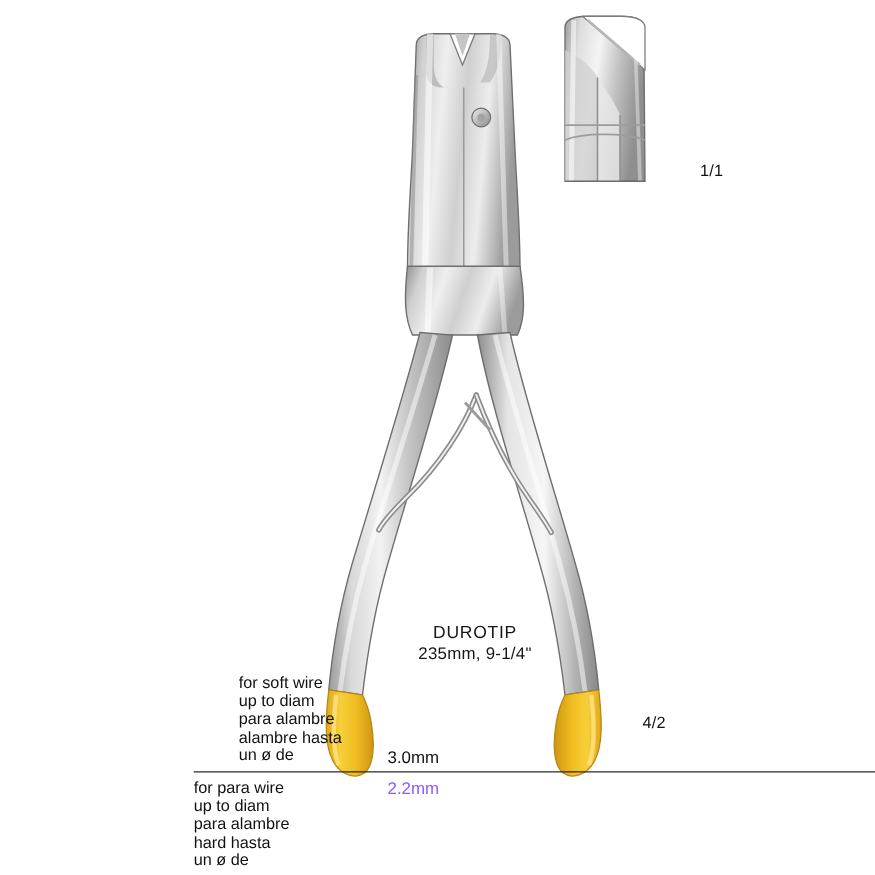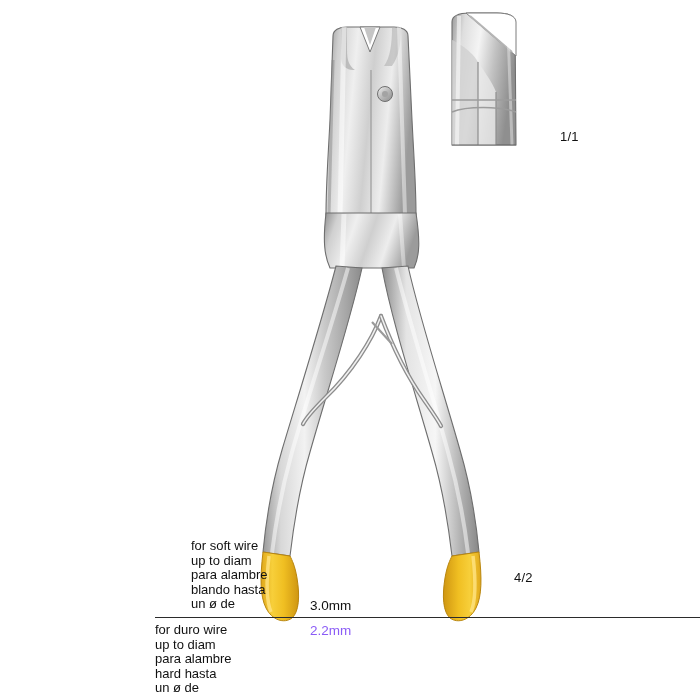--- a/index.html
+++ b/index.html
@@ -274,36 +274,40 @@
       <path d="M452 100 L516 100" stroke="#9c9c9c" stroke-width="1.4" fill="none"></path>
       <path d="M452 112 C466 106 500 106 516 112" stroke="#9c9c9c" stroke-width="1.4" fill="none"></path>
 
       <path d="M452 145 L516 145" stroke="#6e6e6e" stroke-width="1.2" fill="none"></path>
     </g>
   </svg>
 
   <div class="inset-label">1/1</div>
   <div class="scale-half-label">4/2</div>
 
+  <div class="title-block">
+    <div class="name">DUROTIP</div>
+    <div class="size">235mm, 9-1/4"</div>
+  </div>
 
   <div class="spec-soft">
     <div>for soft wire</div>
     <div>up to diam</div>
     <div>para alambre</div>
-    <div>blando hasta</div>
+    <div>alambre hasta</div>
     <div>un ø de</div>
   </div>
 
   <div class="diam-soft">3.0mm</div>
 
   <div class="rule"></div>
 
   <div class="diam-hard">2.2mm</div>
 
   <div class="spec-hard">
-    <div>for duro wire</div>
+    <div>for para wire</div>
     <div>up to diam</div>
     <div>para alambre</div>
     <div>hard hasta</div>
     <div>un ø de</div>
   </div>
 
 </div>
 
 </body></html>

